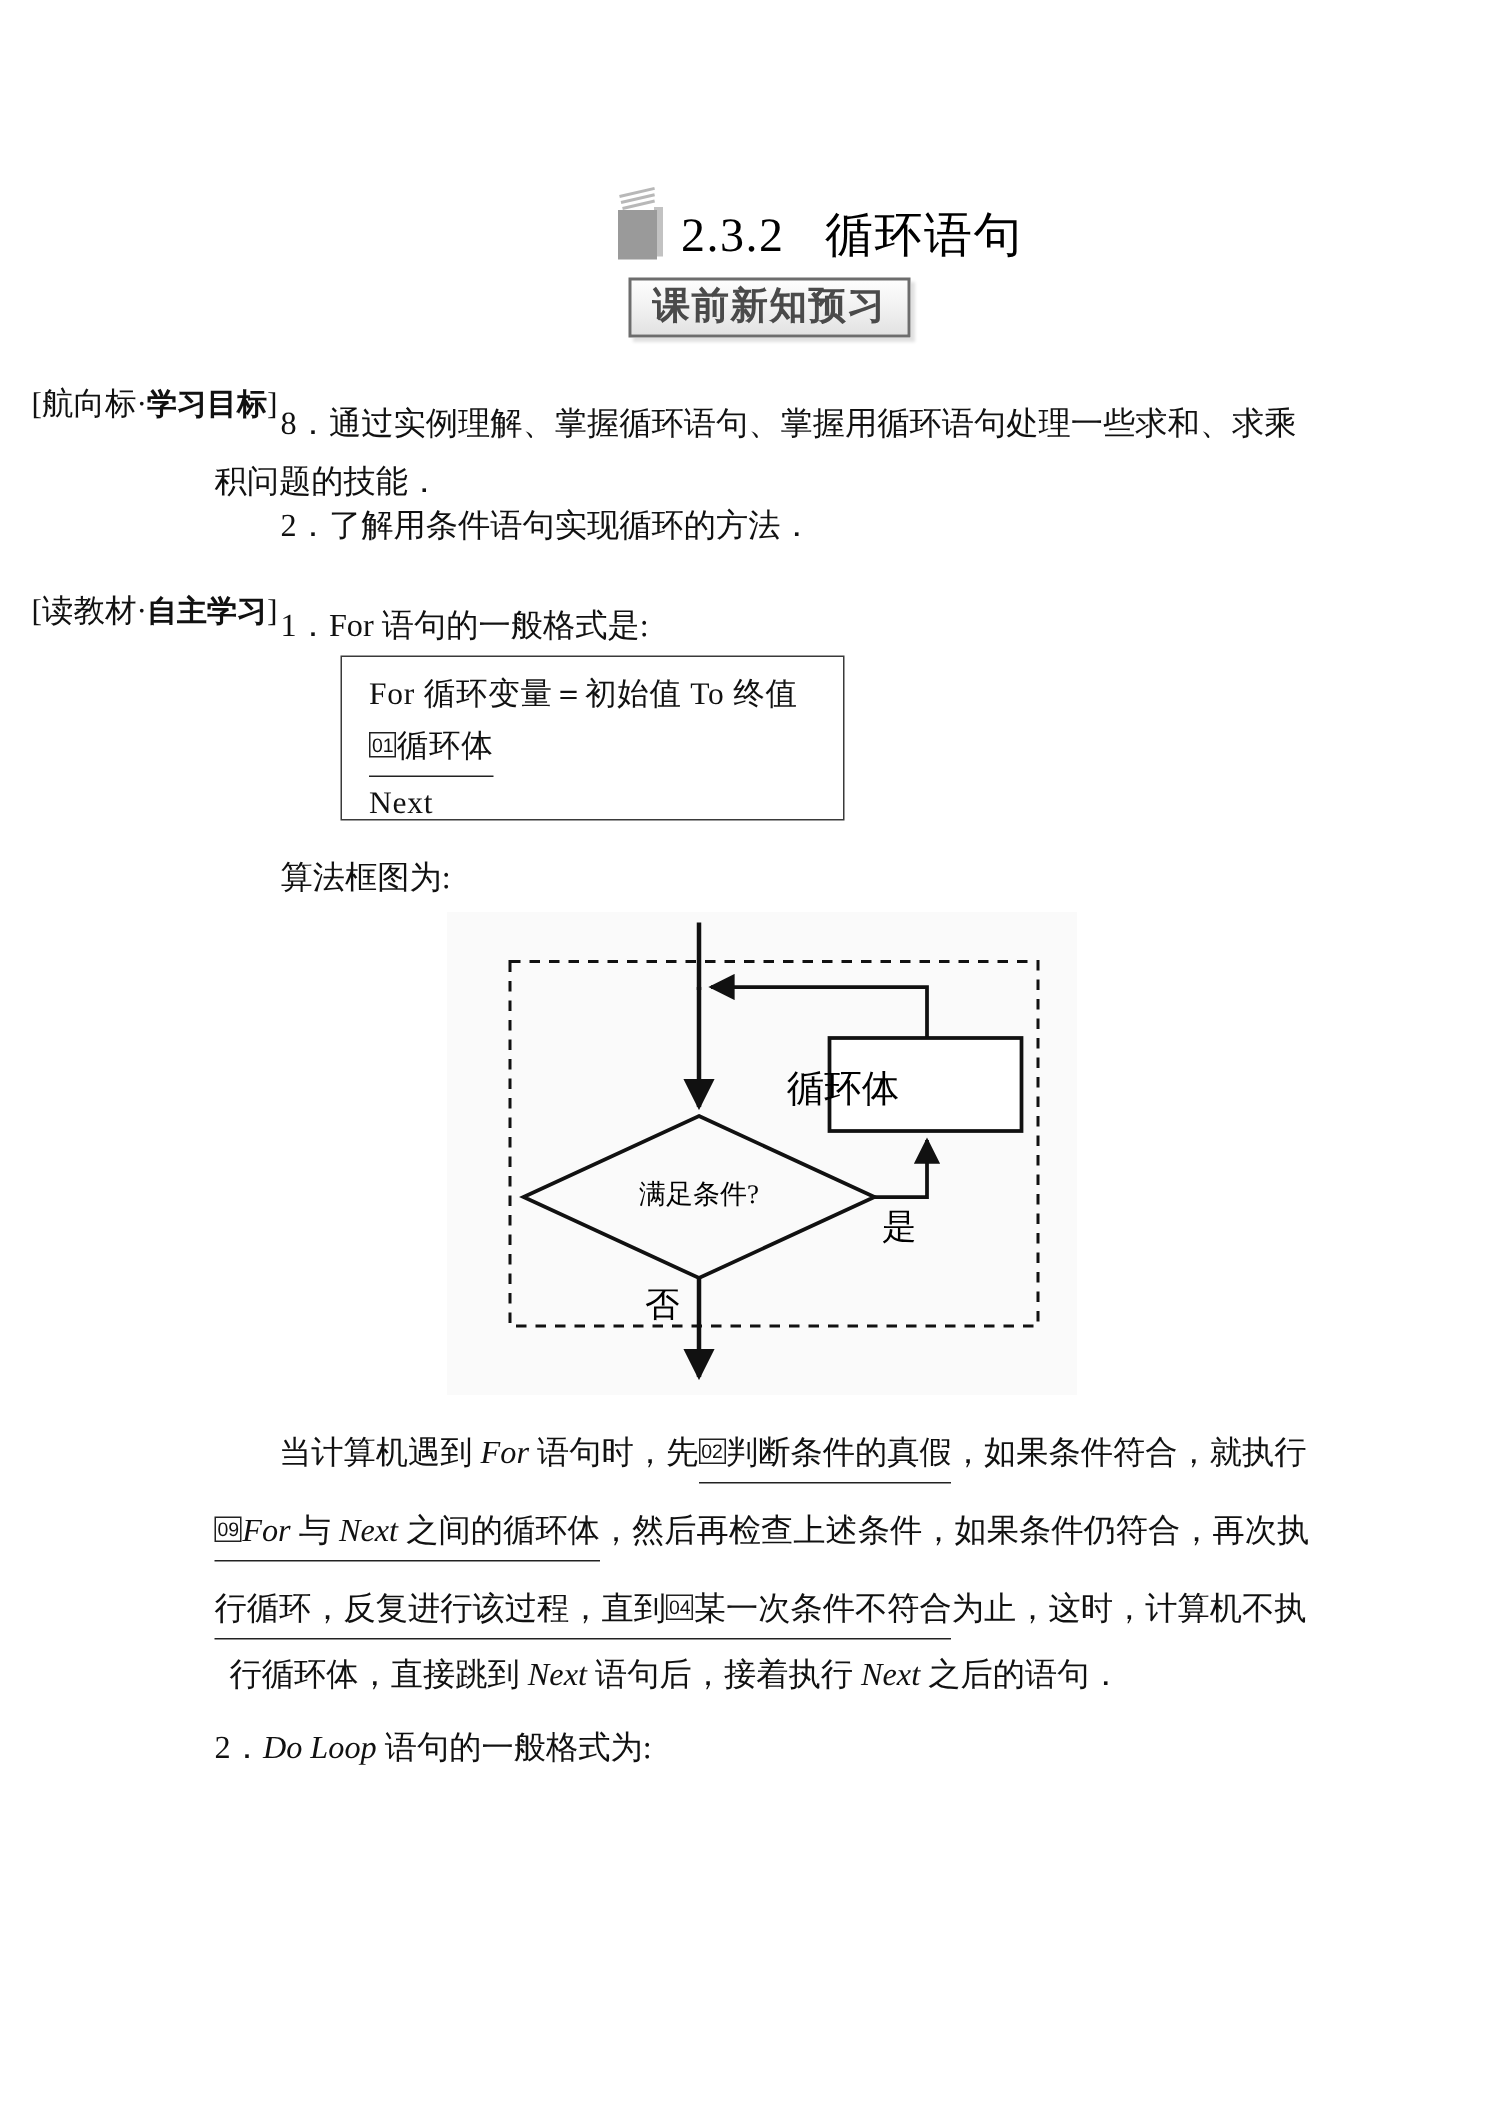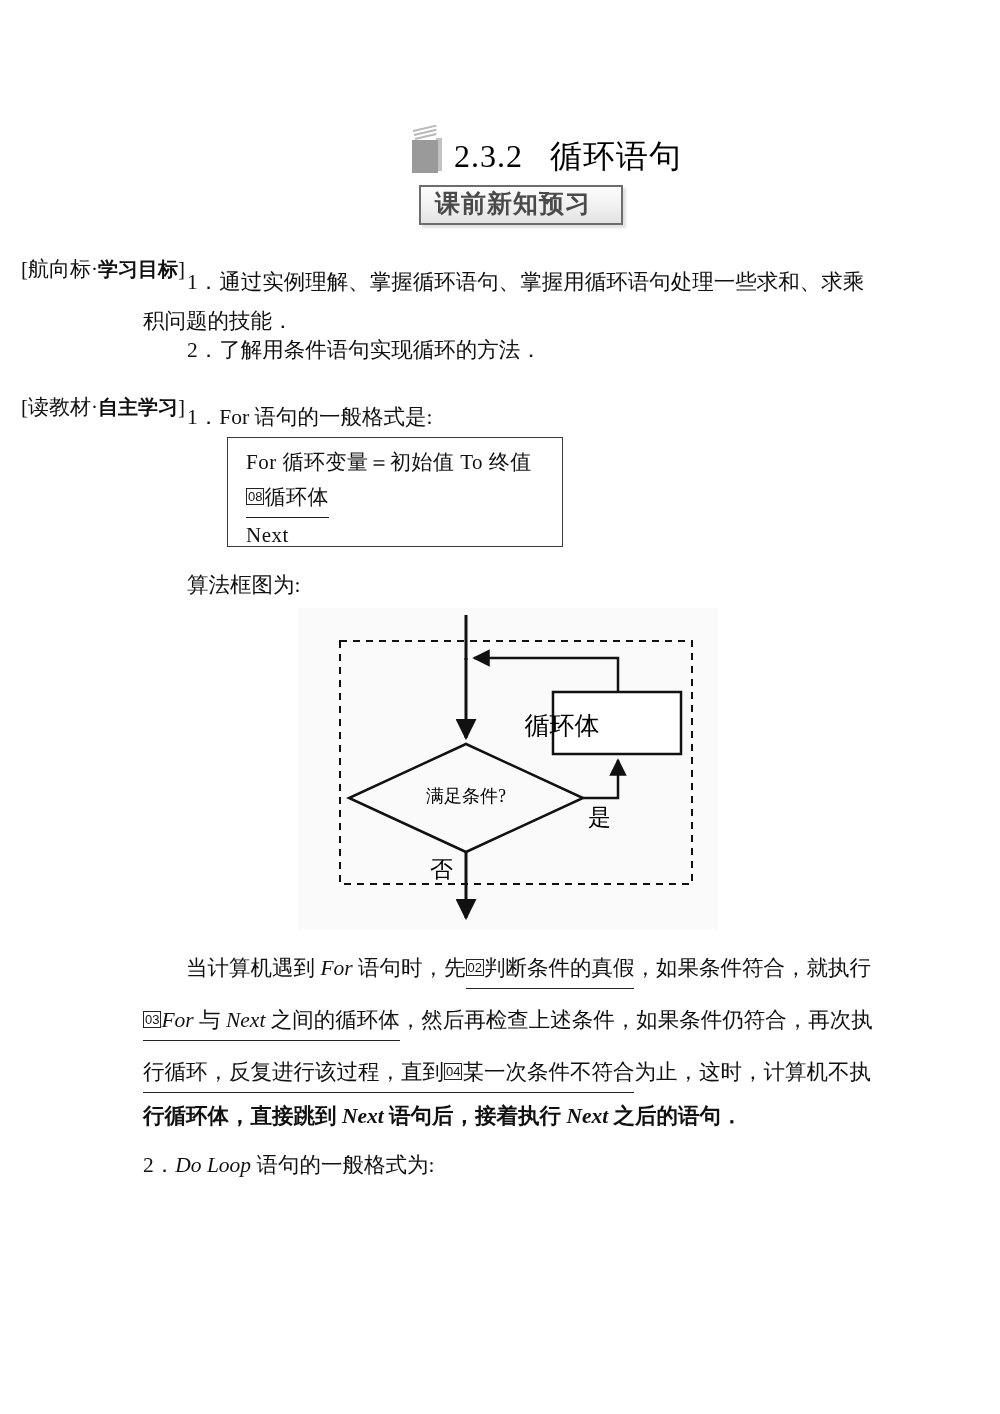--- a/index.html
+++ b/index.html
@@ -79,21 +79,21 @@
     line-height: 1.1;
     white-space: pre;
     color: #000;
   }
 
   
   .badge {
     position: absolute;
     left: 419px;
     top: 185px;
-    padding: 2px 30px 4px 14px;
+    padding: 2px 14px 4px 14px;
     border: 2px solid #6d6d6d;
     background: linear-gradient(180deg, #fdfdfd 0%, #f0f0f0 55%, #e2e2e2 100%);
     box-shadow: 3px 3px 2px rgba(0,0,0,0.12);
     font-family: "DejaVu Sans", sans-serif;
     font-weight: bold;
     font-size: 25px;
     color: #4a4a4a;
     letter-spacing: 1px;
     line-height: 1.2;
     white-space: nowrap;
@@ -192,33 +192,33 @@
     <span class="title-text" style="white-space:pre">&nbsp;&nbsp;&nbsp;</span>
     <span class="title-text">循环语句</span>
   </div>
 
   <div class="badge">课前新知预习</div>
 
   <div class="sub-head" style="top:230px;">
     <span class="plain-part">[</span><span class="plain-part">航向标·</span><span class="bold-part">学习目标</span><span class="plain-part">]</span>
   </div>
 
-  <div class="para indent" style="left:143px; top:263px; width:722px;">1．通过实例理解、掌握循环语句、掌握用循环语句处理一些求和、求乘积问题的技能．</div>
+  <div class="para indent" style="left:143px; top:263px; width:722px;">8．通过实例理解、掌握循环语句、掌握用循环语句处理一些求和、求乘积问题的技能．</div>
 
   <div class="para indent" style="left:143px; top:331px; width:722px;">2．了解用条件语句实现循环的方法．</div>
 
   <div class="sub-head" style="top:368px;">
     <span class="plain-part">[读教材·</span><span class="bold-part">自主学习</span><span class="plain-part">]</span>
   </div>
 
   <div class="para" style="left:187px; top:398px; width:700px;">1．For 语句的一般格式是:</div>
 
   <div class="syntax-box">
     <div class="syntax-line">For 循环变量＝初始值 To 终值</div>
-    <div class="syntax-line"><span class="ul-span"><span class="num-box">08</span><span>循环体</span></span></div>
+    <div class="syntax-line"><span class="ul-span"><span class="num-box">01</span><span>循环体</span></span></div>
     <div class="syntax-line">Next</div>
   </div>
 
   <div class="para" style="left:187px; top:566px; width:500px;">算法框图为:</div>
 
   <div class="flow-wrap">
     <svg class="flow-svg" width="420" height="322" viewBox="0 0 420 322">
       <defs>
         <marker id="ah" viewBox="0 0 10 10" refX="9" refY="5" markerWidth="7" markerHeight="7" orient="auto-start-reverse">
           <path d="M 0 0 L 10 5 L 0 10 z" fill="#111"></path>
@@ -243,21 +243,21 @@
     </svg>
 
     <div class="flow-label" style="left:264px; top:101px; transform:translateX(-50%); font-size:25px;">循环体</div>
     <div class="flow-label" style="left:168px; top:176px; transform:translateX(-50%); font-size:18px;">满足条件?</div>
     <div class="flow-label" style="left:290px; top:194px;">是</div>
     <div class="flow-label" style="left:132px; top:246px;">否</div>
   </div>
 
   <div class="para" style="left:186px; top:950px; width:700px; line-height:36px;"><span>当计算机遇到 </span><span class="it">For</span><span> 语句时，先</span><span class="ul-span"><span class="num-box">02</span><span>判断条件的真假</span></span><span>，如果条件符合，就执行</span></div>
 
-  <div class="para" style="left:143px; top:1002px; width:740px; line-height:36px;"><span class="ul-span"><span class="num-box">03</span><span class="it">For</span><span> 与 </span><span class="it">Next</span><span> 之间的循环体</span></span><span>，然后再检查上述条件，如果条件仍符合，再次执</span></div>
+  <div class="para" style="left:143px; top:1002px; width:740px; line-height:36px;"><span class="ul-span"><span class="num-box">09</span><span class="it">For</span><span> 与 </span><span class="it">Next</span><span> 之间的循环体</span></span><span>，然后再检查上述条件，如果条件仍符合，再次执</span></div>
 
   <div class="para" style="left:143px; top:1054px; width:740px; line-height:36px;"><span class="ul-span"><span>行循环，反复进行该过程，直到</span><span class="num-box">04</span><span>某一次条件不符合</span></span><span>为止，这时，计算机不执</span></div>
 
-  <div class="para" style="left:143px; top:1098px; width:740px; line-height:36px;font-weight:bold;"><span>行循环体，直接跳到 </span><span class="it">Next</span><span> 语句后，接着执行 </span><span class="it">Next</span><span> 之后的语句．</span></div>
+  <div class="para" style="left:153px; top:1098px; width:740px; line-height:36px;"><span>行循环体，直接跳到 </span><span class="it">Next</span><span> 语句后，接着执行 </span><span class="it">Next</span><span> 之后的语句．</span></div>
 
   <div class="para" style="left:143px; top:1146px; width:700px;"><span>2</span><span>．</span><span class="it">Do Loop</span><span> 语句的一般格式为:</span></div>
 
 </div>
 
 </body></html>

